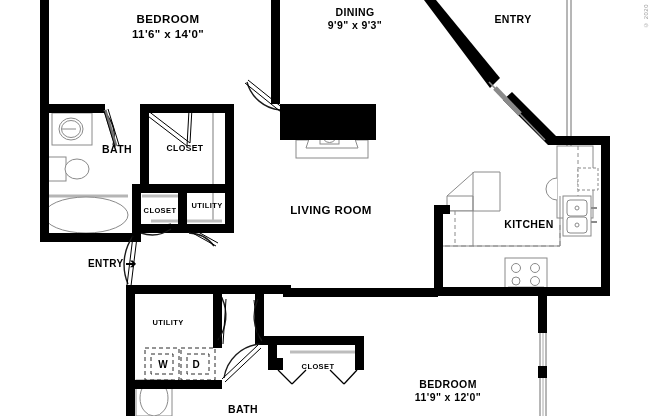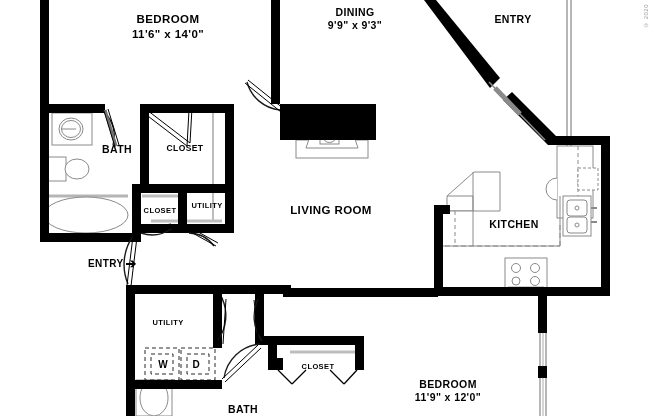--- a/index.html
+++ b/index.html
@@ -346,21 +346,21 @@
     </div>
 
     <div class="room-label lbl-xs" style="left:207px; top:201px;">
       <span class="rl-name">UTILITY</span>
     </div>
 
     <div class="room-label lbl-lg" style="left:331px; top:203px;text-align:center;">
       <span class="rl-name">LIVING ROOM</span>
     </div>
 
-    <div class="room-label lbl-md" style="left:514px; top:218px;">
+    <div class="room-label lbl-md" style="left:529px; top:218px;">
       <span class="rl-name">KITCHEN</span>
     </div>
 
     <div class="room-label lbl-xs" style="left:168px; top:318px;">
       <span class="rl-name">UTILITY</span>
     </div>
 
     <div class="room-label lbl-xs" style="left:318px; top:362px;">
       <span class="rl-name">CLOSET</span>
     </div>

